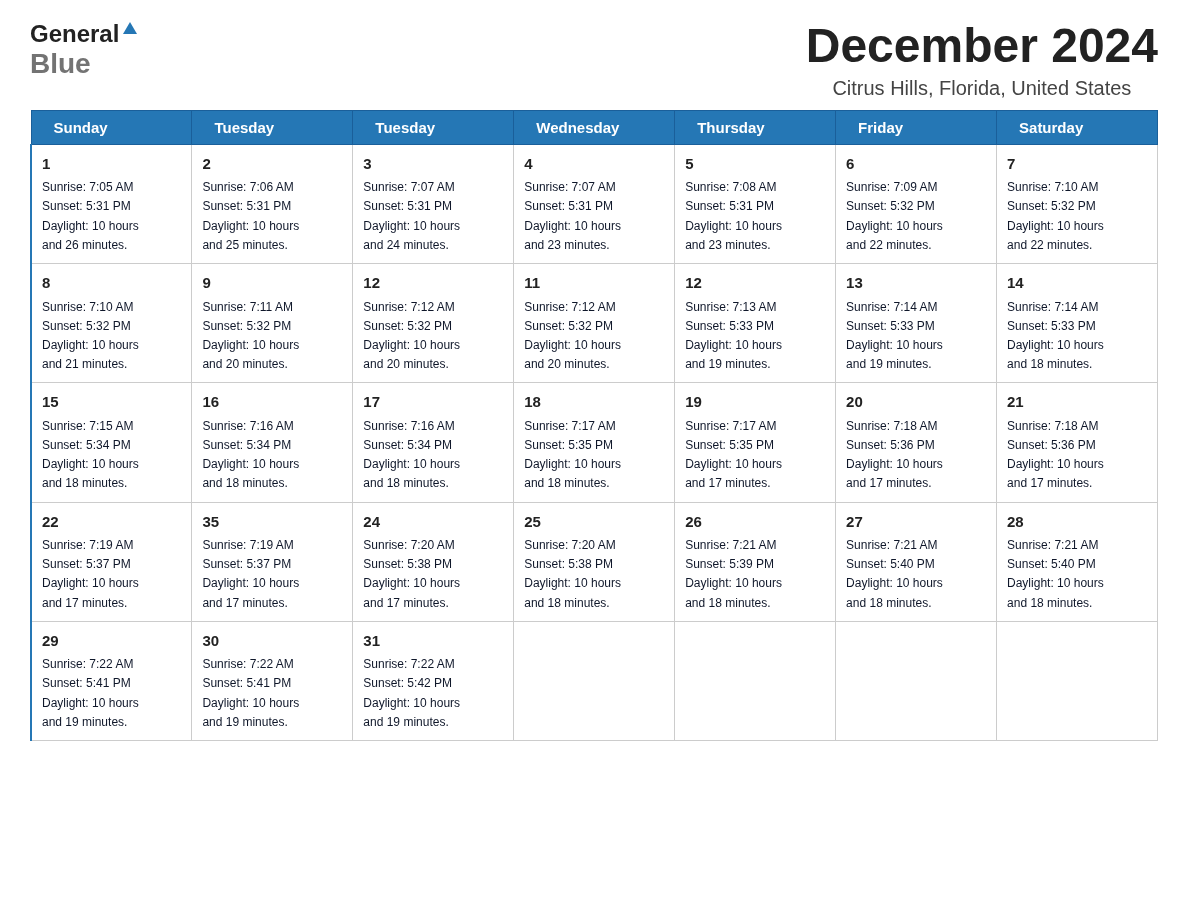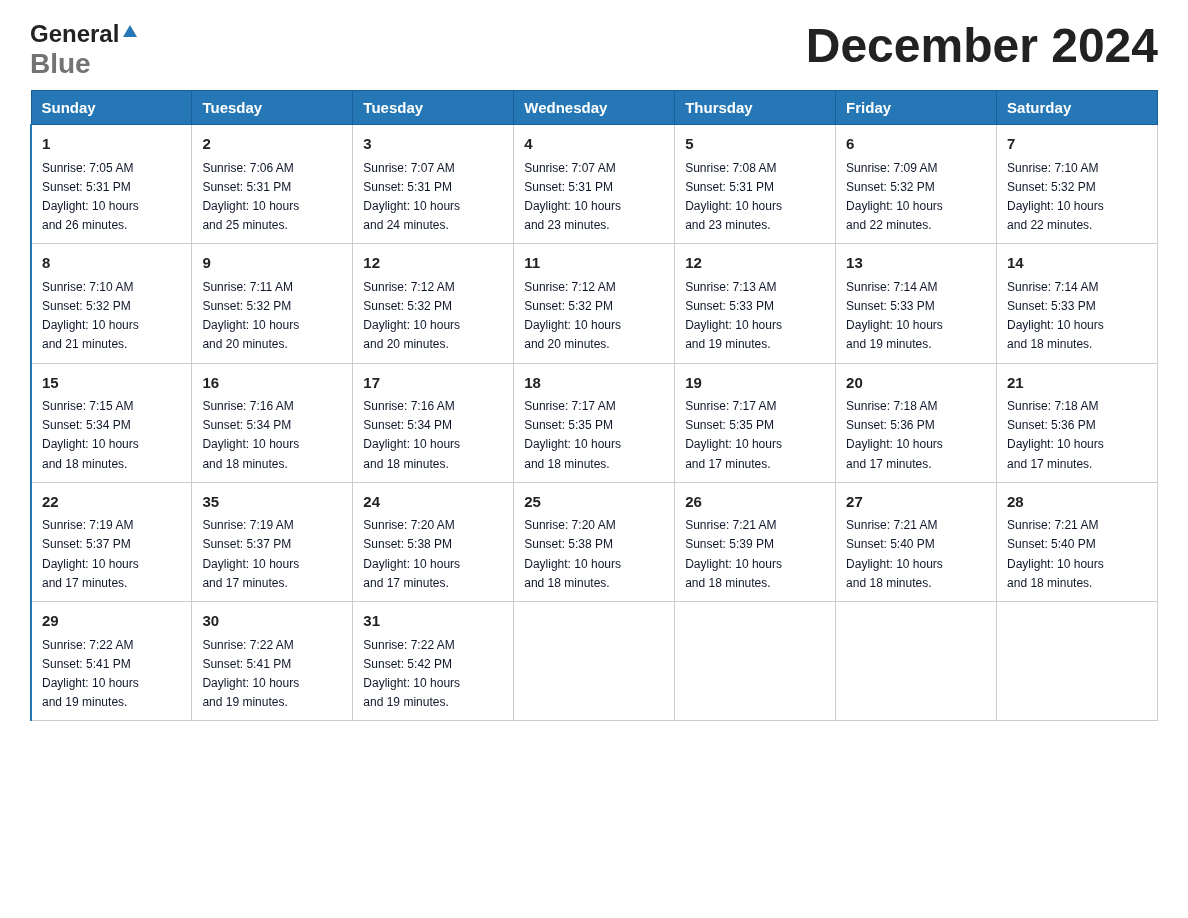--- a/index.html
+++ b/index.html
@@ -15,21 +15,20 @@
       justify-content: space-between;
       margin-bottom: 10px;
     }
     .logo {
       display: flex;
       flex-direction: column;
       align-items: flex-start;
     }
     .logo-line1 {
       display: flex;
-      align-items: center;
     }
     .title-block {
       text-align: center;
     }
     .title-month {
       font-size: 48px;
       font-weight: bold;
       color: #222;
       line-height: 1.1;
     }
@@ -41,21 +40,21 @@
     .calendar-table {
       width: 100%;
       border-collapse: collapse;
       margin-top: 10px;
     }
     .calendar-table th {
       background-color: #2577b5;
       color: #fff;
       font-size: 15px;
       font-weight: bold;
-      padding: 8px 10px;
+      padding: 8px 22px;
       text-align: left;
       border: 1px solid #1a5f9a;
     }
     .calendar-table td {
       vertical-align: top;
       padding: 8px 10px;
       border: 1px solid #ccc;
       font-size: 12.5px;
       line-height: 1.5;
       min-height: 90px;
@@ -91,20 +90,21 @@
             <polygon points="2,14 9,2 16,14" fill="#2577b5"></polygon>
           </svg>
       </span>
     </div>
     <div>
       <span style="font-size:28px;font-weight:bold;color:#737373;">Blue</span>
     </div>
   </div>
   <div class="title-block">
     <div class="title-month">December 2024</div>
+    <div class="title-location">Citrus Hills, Florida, United States</div>
   </div>
 </div>
 
 <table class="calendar-table">
   <thead>
     <tr>
       <th>Sunday</th>
       <th>Tuesday</th>
       <th>Tuesday</th>
       <th>Wednesday</th>

